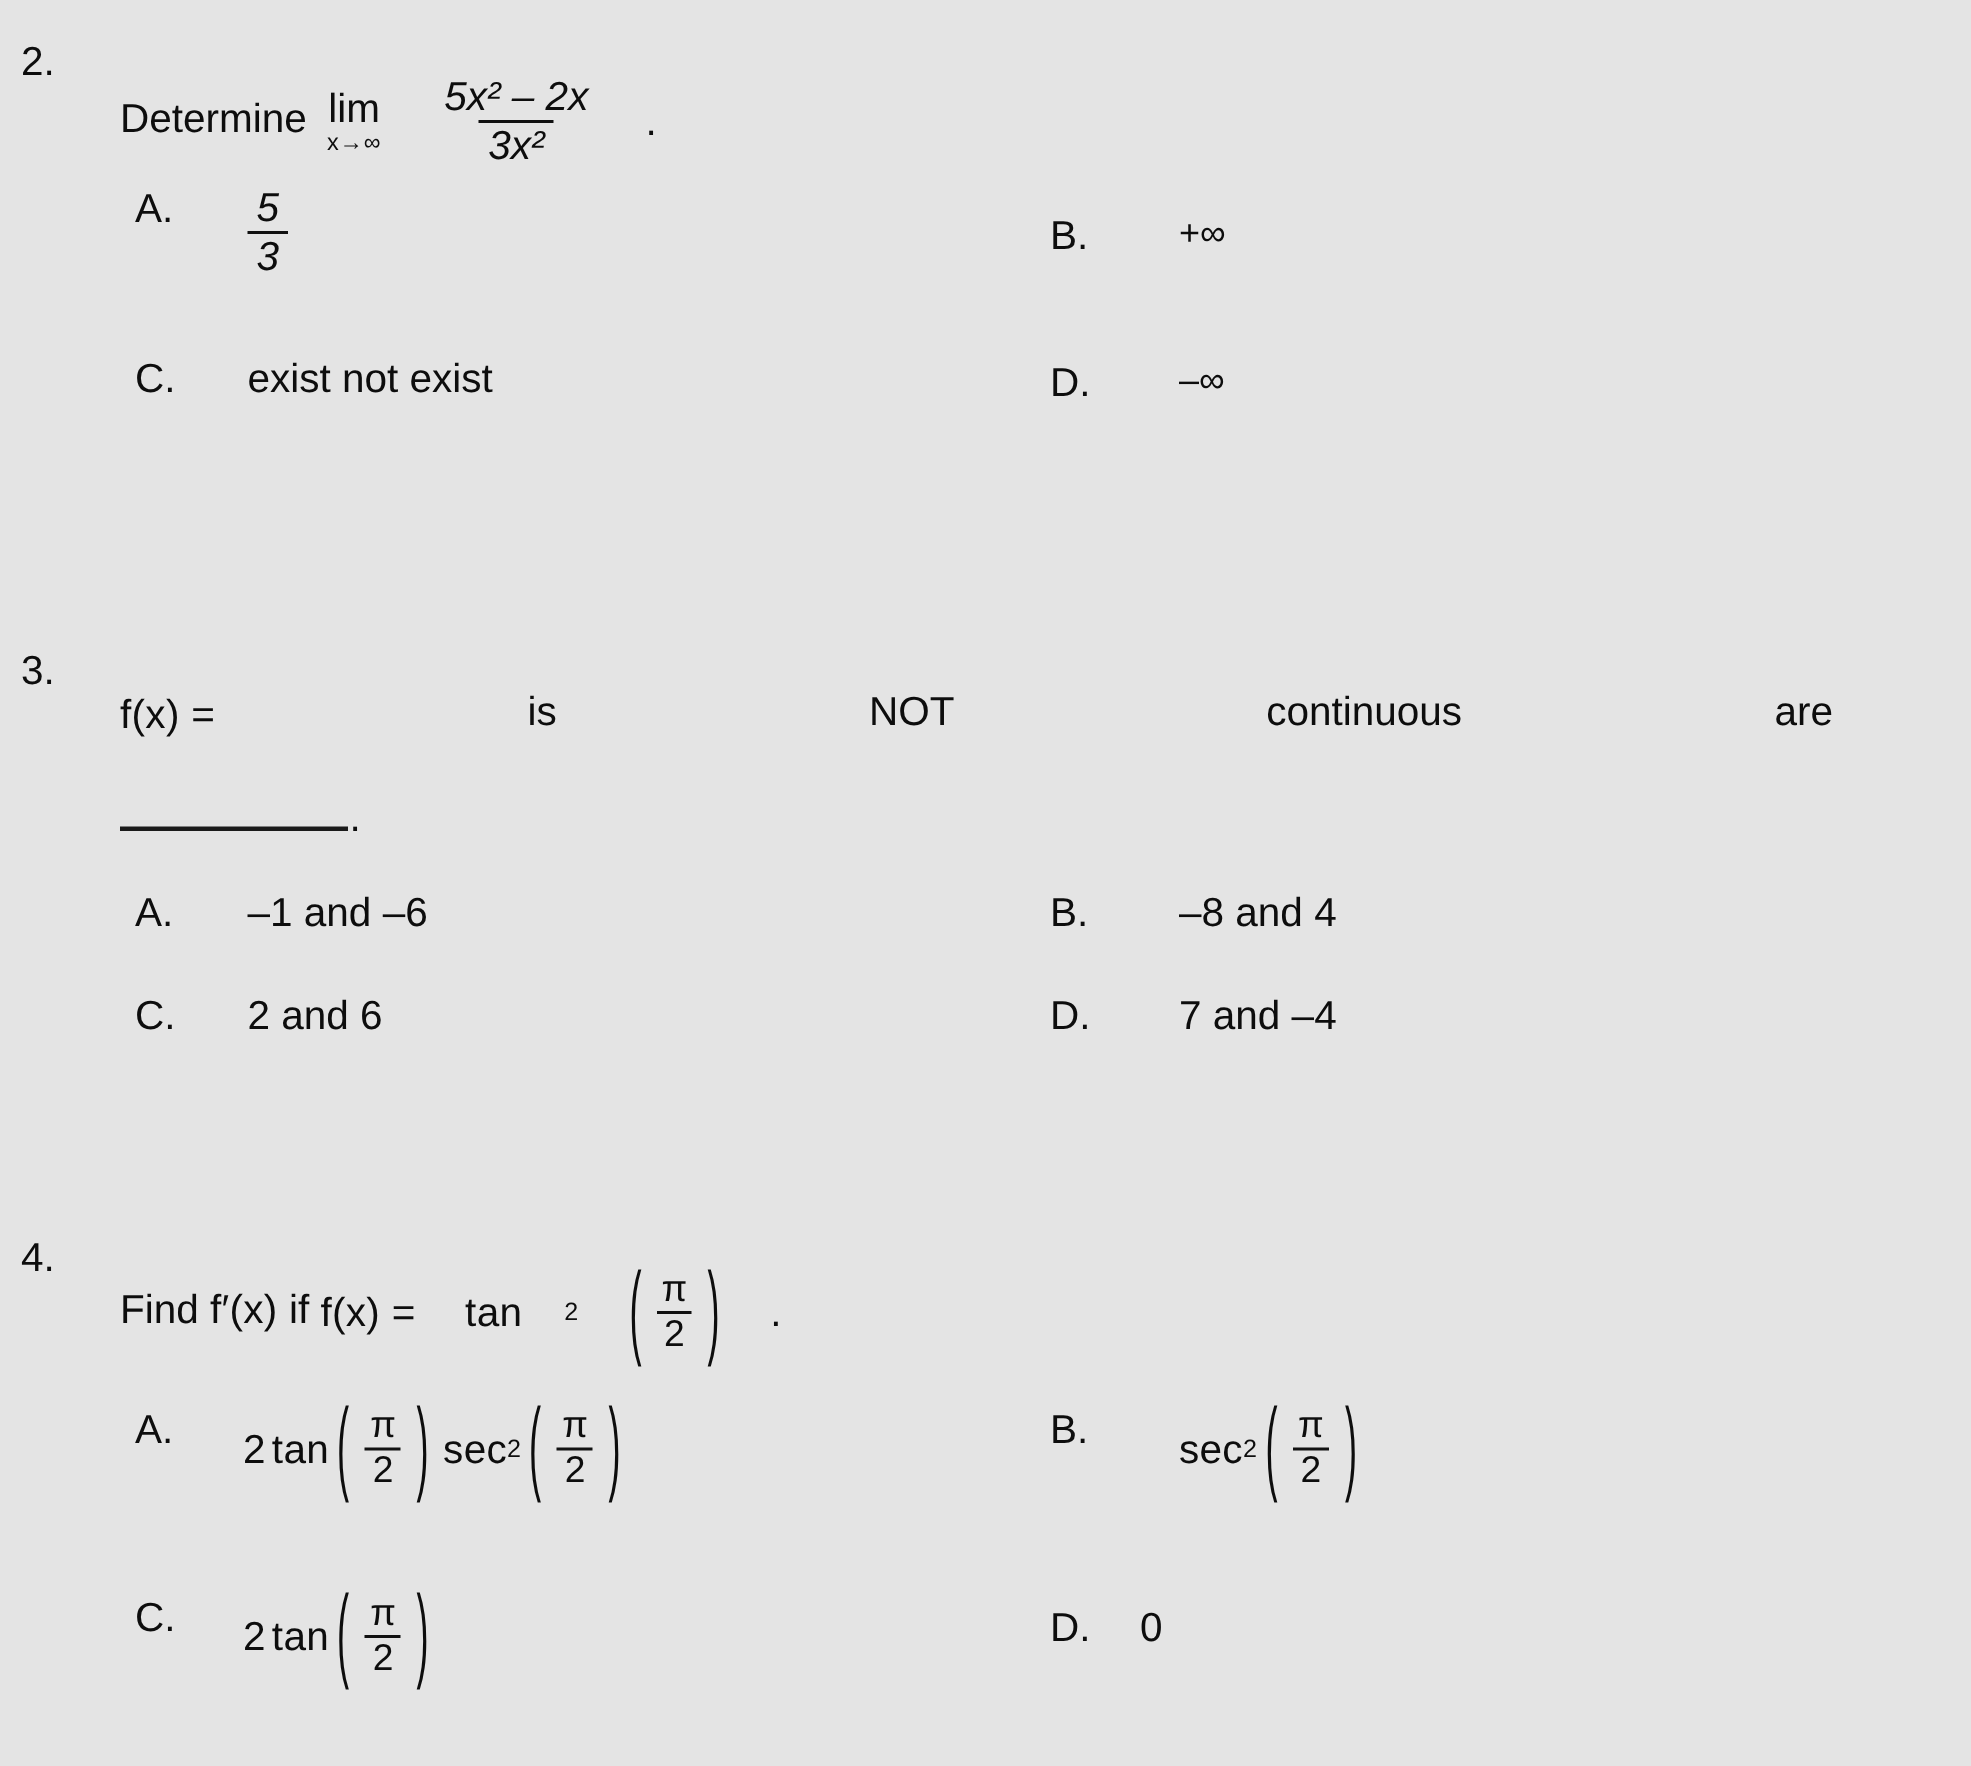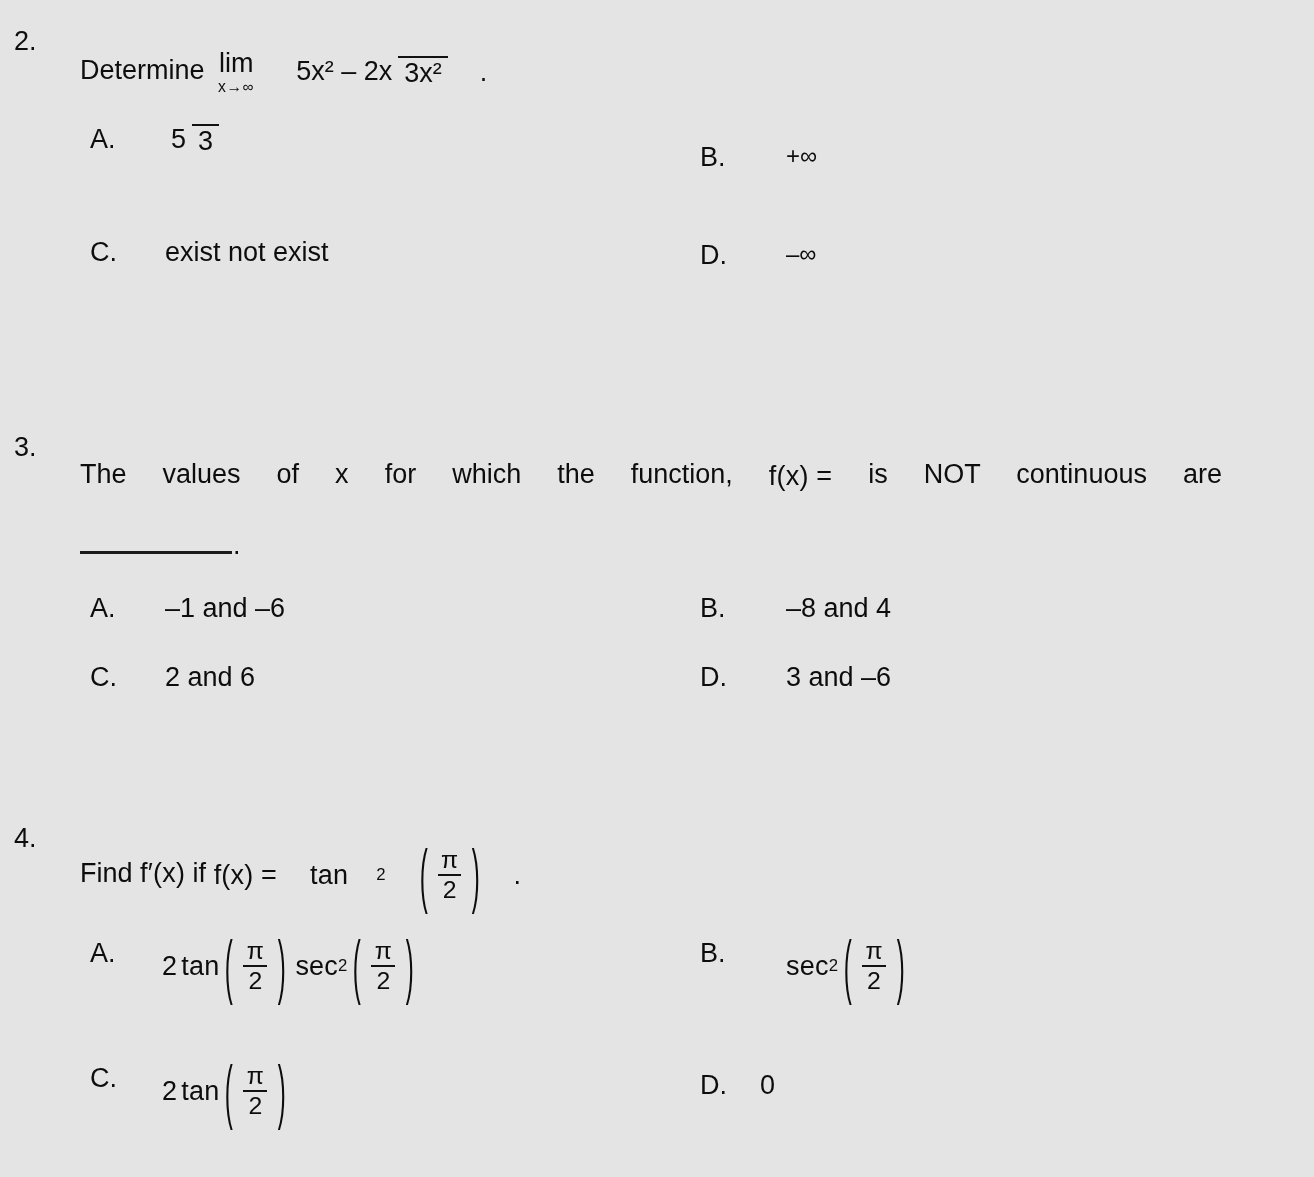--- a/index.html
+++ b/index.html
@@ -57,25 +57,26 @@
   }
   sup.exp {
     font-size: 0.62em;
     vertical-align: super;
     line-height: 0;
   }
 
   
   .frac {
     display: inline-flex;
-    flex-direction: row;
+    flex-direction: column;
     align-items: center;
     vertical-align: middle;
     margin: 0 4px;
     line-height: 1.08;
+    font-style: italic;
   }
   .frac > .num {
     padding: 0 6px 1px 6px;
   }
   .frac > .den {
     padding: 1px 6px 0 6px;
     border-top: 2px solid #111;
   }
   .frac.small {
     font-size: 0.95em;
@@ -213,21 +214,20 @@
 
     <div class="choice" style="left:700px; top:240px;">
       <span class="clabel" style="width:86px;">D.</span>
       <span class="ctext" style="font-size:24px;">–∞</span>
     </div>
   </div>
 
   <div class="question" style="top:434px;">
     <div class="qnum">3.</div>
     <div class="qbody justified" style="right:92px;">
-      <span>The values of x for which the function,</span>
       <span class="math">
         <span class="mathtext">f(x) =</span>
       </span>
       <span>is</span>
       <b class="strong">NOT</b>
       <span>continuous are</span>
     </div>
   </div>
 
   <div class="question" style="top:505px;">
@@ -244,21 +244,21 @@
     <div class="choice" style="left:700px; top:593px;">
       <span class="clabel" style="width:86px;">B.</span>
       <span class="ctext">–8  and  4</span>
     </div>
     <div class="choice" style="left:90px; top:662px;">
       <span class="clabel" style="width:75px;">C.</span>
       <span class="ctext">2 and 6</span>
     </div>
     <div class="choice" style="left:700px; top:662px;">
       <span class="clabel" style="width:86px;">D.</span>
-      <span class="ctext">3  and  –6</span>
+      <span class="ctext">7  and  –4</span>
     </div>
   </div>
 
   <div class="question" style="top:825px;">
     <div class="qnum">4.</div>
     <div class="qbody">
       <span class="nowrap">
         <span>Find</span>
         <span class="mathtext">f′(x)</span>
         <span>if</span>

